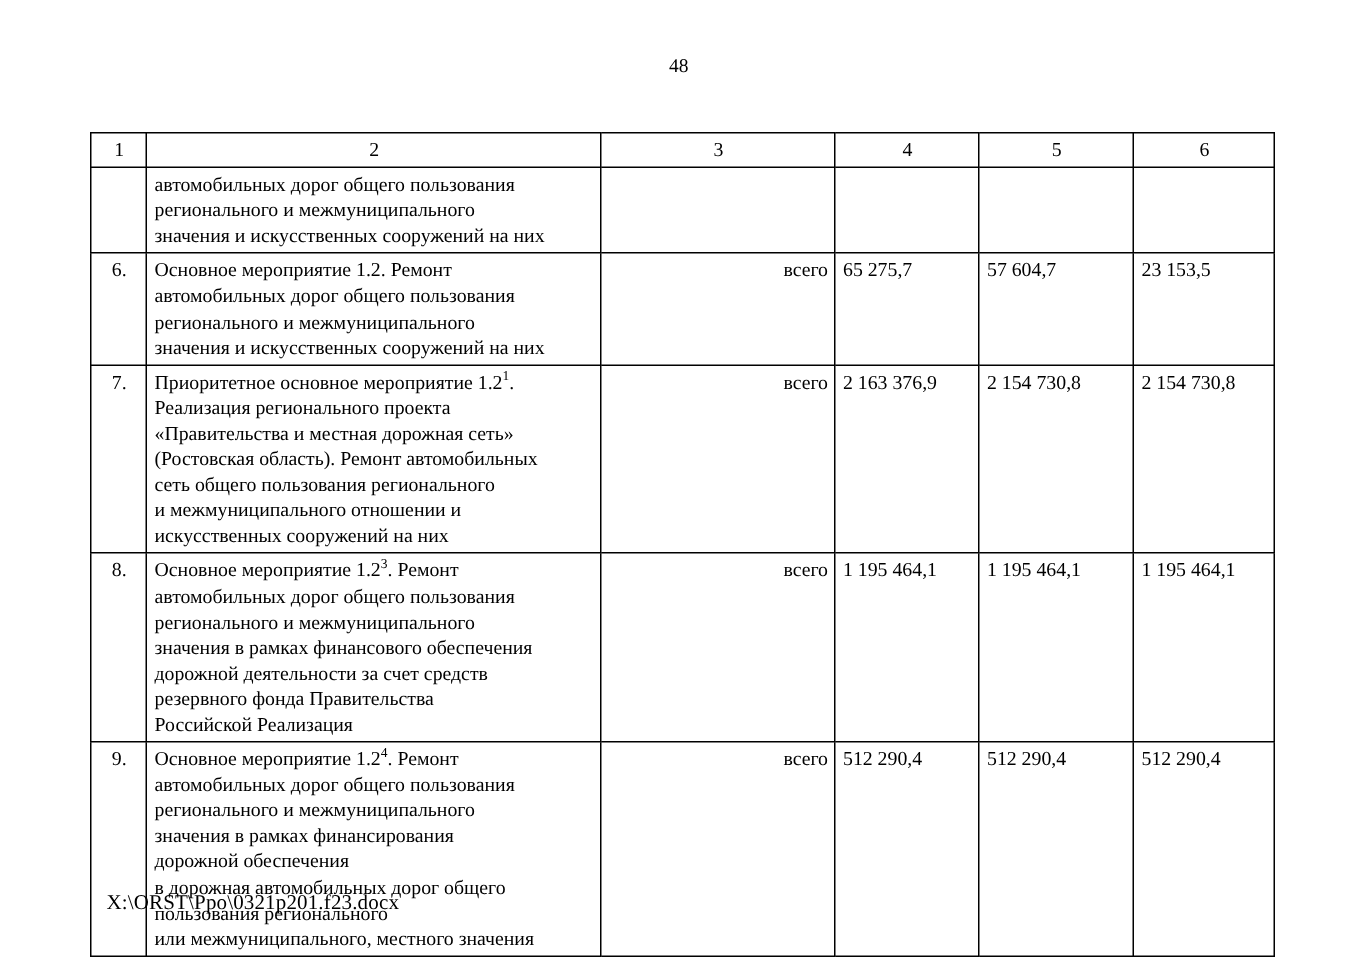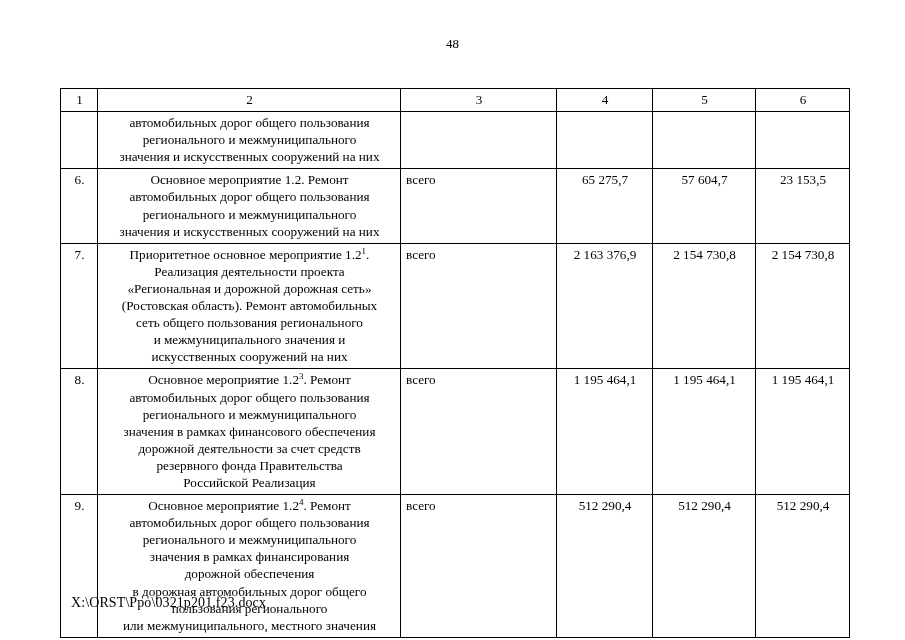--- a/index.html
+++ b/index.html
@@ -59,29 +59,28 @@
   col.c4 { width: 96px; }
   col.c5 { width: 103px; }
   col.c6 { width: 94px; }
 
   td.num-idx {
     text-align: center;
     padding-left: 0;
     padding-right: 0;
   }
   td.desc {
-    text-align: center;
+    text-align: left;
   }
   td.src {
-    text-align: left;
+    text-align: right;
     padding-left: 7px;
     margin-left: 12px;
   }
   td.val {
-    text-align: center;
     padding-left: 0;
     padding-right: 0;
   }
   td.desc .ln {
     display: block;
     white-space: nowrap;
   }
   sup {
     font-size: 9px;
     vertical-align: super;
@@ -145,25 +144,25 @@
           </td>
           <td class="src">всего</td>
           <td class="val">65 275,7</td>
           <td class="val">57 604,7</td>
           <td class="val">23 153,5</td>
         </tr>
         <tr>
           <td class="num-idx">7.</td>
           <td class="desc">
             <span class="ln">Приоритетное основное мероприятие 1.2<sup>1</sup>.</span>
-            <span class="ln">Реализация деятельности проекта</span>
-            <span class="ln">«Региональная и дорожной дорожная сеть»</span>
+            <span class="ln">Реализация регионального проекта</span>
+            <span class="ln">«Правительства и местная дорожная сеть»</span>
             <span class="ln">(Ростовская область). Ремонт автомобильных</span>
             <span class="ln">сеть общего пользования регионального</span>
-            <span class="ln">и межмуниципального значения и</span>
+            <span class="ln">и межмуниципального отношении и</span>
             <span class="ln">искусственных сооружений на них</span>
           </td>
           <td class="src">всего</td>
           <td class="val">2 163 376,9</td>
           <td class="val">2 154 730,8</td>
           <td class="val">2 154 730,8</td>
         </tr>
         <tr>
           <td class="num-idx">8.</td>
           <td class="desc">

